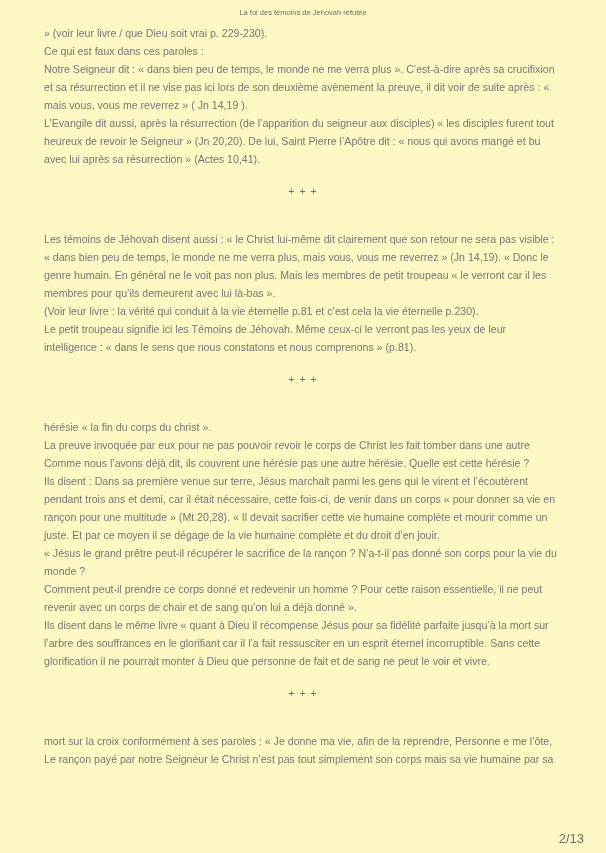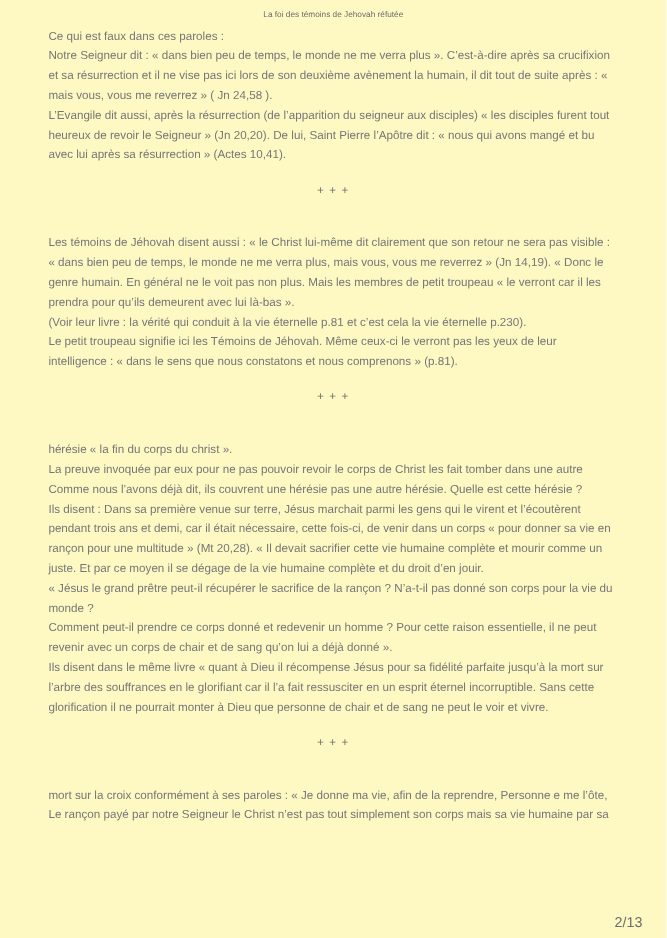--- a/index.html
+++ b/index.html
@@ -60,54 +60,55 @@
 </style>
 </head>
 <body>
 
 <div class="page">
   <div class="running-header">La foi des témoins de Jehovah réfutée</div>
 
   <div class="doc-body">
 
   <div class="para">
+        <div class="line">» (voir leur livre / que Dieu soit vrai p. 229-230).</div>
         <div class="line">Ce qui est faux dans ces paroles :</div>
         <div class="line">Notre Seigneur dit : « dans bien peu de temps, le monde ne me verra plus ». C’est-à-dire après sa crucifixion</div>
-        <div class="line">et sa résurrection et il ne vise pas ici lors de son deuxième avènement la humain, il dit tout de suite après : «</div>
-        <div class="line">mais vous, vous me reverrez » ( Jn 24,58 ).</div>
+        <div class="line">et sa résurrection et il ne vise pas ici lors de son deuxième avènement la preuve, il dit voir de suite après : «</div>
+        <div class="line">mais vous, vous me reverrez » ( Jn 14,19 ).</div>
         <div class="line">L’Evangile dit aussi, après la résurrection (de l’apparition du seigneur aux disciples) « les disciples furent tout</div>
         <div class="line">heureux de revoir le Seigneur » (Jn 20,20). De lui, Saint Pierre l’Apôtre dit : « nous qui avons mangé et bu</div>
         <div class="line">avec lui après sa résurrection » (Actes 10,41).</div>
       </div>
       <div class="sep">+ + +</div>
       <div class="para">
         <div class="line">Les témoins de Jéhovah disent aussi : « le Christ lui-même dit clairement que son retour ne sera pas visible :</div>
         <div class="line">« dans bien peu de temps, le monde ne me verra plus, mais vous, vous me reverrez » (Jn 14,19). « Donc le</div>
         <div class="line">genre humain. En général ne le voit pas non plus. Mais les membres de petit troupeau « le verront car il les</div>
-        <div class="line">prendra pour qu’ils demeurent avec lui là-bas ».</div>
+        <div class="line">membres pour qu’ils demeurent avec lui là-bas ».</div>
         <div class="line">(Voir leur livre : la vérité qui conduit à la vie éternelle p.81 et c’est cela la vie éternelle p.230).</div>
         <div class="line">Le petit troupeau signifie ici les Témoins de Jéhovah. Même ceux-ci le verront pas les yeux de leur</div>
         <div class="line">intelligence : « dans le sens que nous constatons et nous comprenons » (p.81).</div>
       </div>
       <div class="sep">+ + +</div>
       <div class="para">
         <div class="line">hérésie « la fin du corps du christ ».</div>
         <div class="line">La preuve invoquée par eux pour ne pas pouvoir revoir le corps de Christ les fait tomber dans une autre</div>
         <div class="line">Comme nous l’avons déjà dit, ils couvrent une hérésie pas une autre hérésie. Quelle est cette hérésie ?</div>
         <div class="line">Ils disent : Dans sa première venue sur terre, Jésus marchait parmi les gens qui le virent et l’écoutèrent</div>
         <div class="line">pendant trois ans et demi, car il était nécessaire, cette fois-ci, de venir dans un corps « pour donner sa vie en</div>
         <div class="line">rançon pour une multitude » (Mt 20,28). « Il devait sacrifier cette vie humaine complète et mourir comme un</div>
         <div class="line">juste. Et par ce moyen il se dégage de la vie humaine complète et du droit d’en jouir.</div>
         <div class="line">« Jésus le grand prêtre peut-il récupérer le sacrifice de la rançon ? N’a-t-il pas donné son corps pour la vie du</div>
         <div class="line">monde ?</div>
         <div class="line">Comment peut-il prendre ce corps donné et redevenir un homme ? Pour cette raison essentielle, il ne peut</div>
         <div class="line">revenir avec un corps de chair et de sang qu’on lui a déjà donné ».</div>
         <div class="line">Ils disent dans le même livre « quant à Dieu il récompense Jésus pour sa fidélité parfaite jusqu’à la mort sur</div>
         <div class="line">l’arbre des souffrances en le glorifiant car il l’a fait ressusciter en un esprit éternel incorruptible. Sans cette</div>
-        <div class="line">glorification il ne pourrait monter à Dieu que personne de chair et de sang ne peut le voir et vivre.</div>
+        <div class="line">glorification il ne pourrait monter à Dieu que personne de fait et de sang ne peut le voir et vivre.</div>
       </div>
       <div class="sep">+ + +</div>
       <div class="para">
         <div class="line">mort sur la croix conformément à ses paroles : « Je donne ma vie, afin de la reprendre, Personne e me l’ôte,</div>
         <div class="line">Le rançon payé par notre Seigneur le Christ n’est pas tout simplement son corps mais sa vie humaine par sa</div>
       </div>
     </div>
 
   <div class="page-number">2/13</div>
 </div>

